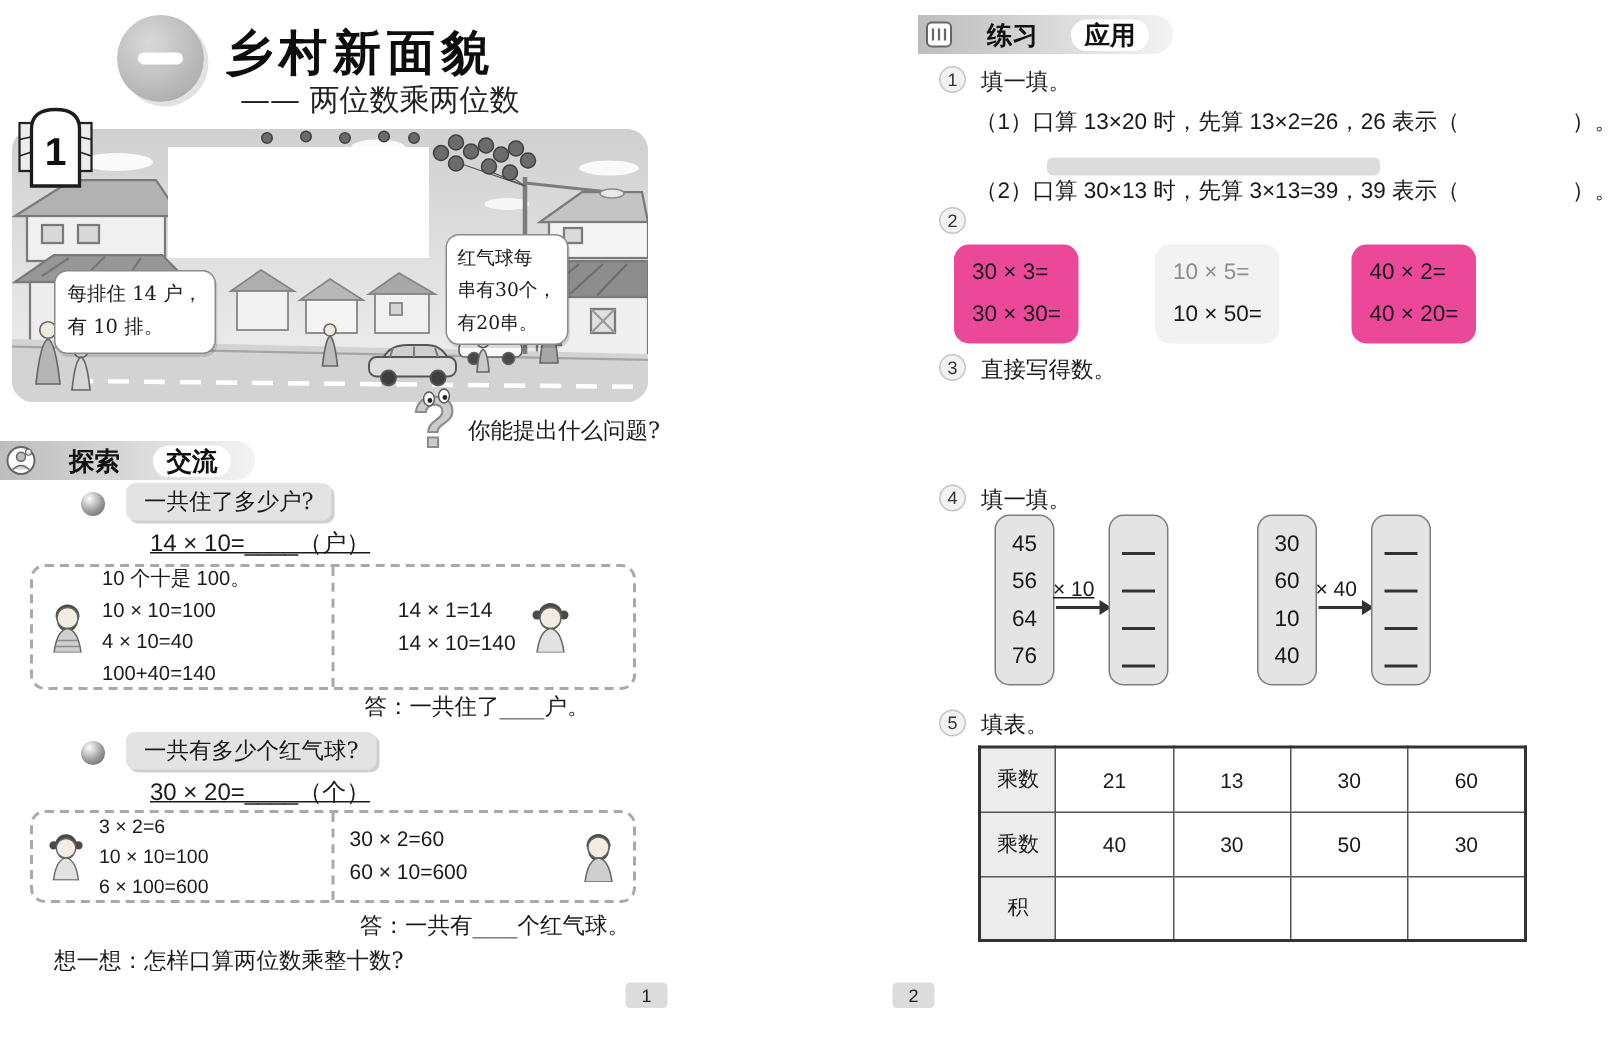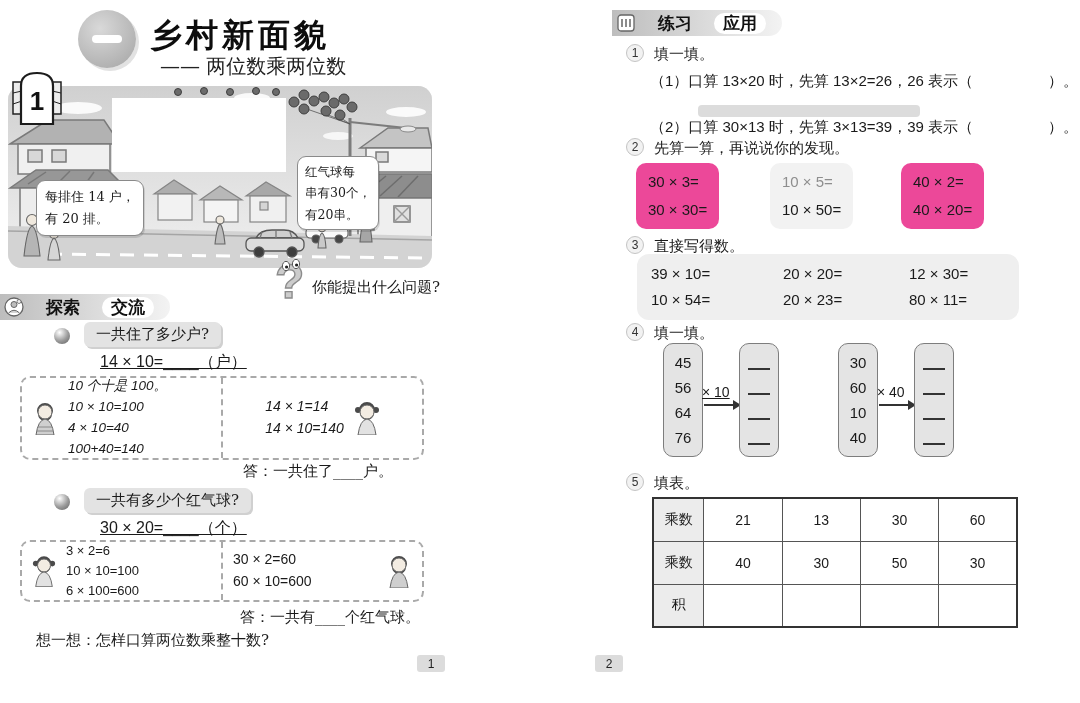--- a/index.html
+++ b/index.html
@@ -211,21 +211,21 @@
       <line x1="1" y1="36" x2="10" y2="33" stroke="#222"></line>
     <rect x="40" y="14" width="9" height="32" fill="#ececec" stroke="#222" stroke-width="1.5"></rect>
     <line x1="40" y1="23" x2="49" y2="25" stroke="#222"></line>
       <line x1="40" y1="33" x2="49" y2="36" stroke="#222"></line>
     <path d="M9,56 V18 Q9,5 25,5 Q41,5 41,18 V56 Z" fill="#ffffff" stroke="#1c1c1c" stroke-width="2.2"></path>
     <text x="25" y="42" text-anchor="middle" font-size="26" font-weight="bold" fill="#111">1</text>
   </svg>
 
   <div class="abs bubble" style="left:36px; top:180px;">
     <div>每排住 14 户，</div>
-    <div>有 20 排。</div>
+    <div>有 10 排。</div>
   </div>
   <div class="abs bubble" style="left:297px; top:156px; font-size:12.5px; padding:4px 7px;">
     <div>红气球每</div>
     <div>串有30个，</div>
     <div>有20串。</div>
   </div>
 
   <svg class="abs" style="left:272px; top:256px;" width="38" height="54" viewBox="0 0 38 54">
     <text x="3" y="42" font-size="48" font-weight="bold" fill="#cccccc" stroke="#8c8c8c" stroke-width="1.4">?</text>
     <ellipse cx="14" cy="10" rx="3.6" ry="4.6" fill="#ffffff" stroke="#555" stroke-width="1"></ellipse>
@@ -243,21 +243,21 @@
       <circle cx="15" cy="4.5" r="2" fill="#eee" stroke="#666" stroke-width="0.8"></circle>
     </svg>
     <span class="sh-word1">探索</span>
     <span class="sh-word2">交流</span>
   </div>
 
   <div class="abs ball" style="left:54px; top:328px;"></div>
   <div class="abs prompt-pill" style="left:84px; top:322px;">一共住了多少户?</div>
   <div class="abs equation" style="left:100px; top:352px;">14 × 10=____（户）</div>
 
-  <div class="abs method-box" style="left:20px; top:376px; width:404px; height:84px;font-style:italic;">
+  <div class="abs method-box" style="left:20px; top:376px; width:404px; height:84px;">
     <div class="method-cell">
       <svg width="26" height="34" viewBox="0 0 26 34">
         <path d="M5,10 a8,8 0 0 1 16,0 l-1,3 a7,7 0 0 1 -14,0 Z" fill="#4a4a4a"></path>
         <circle cx="13" cy="11" r="7" fill="#f3ece2" stroke="#666" stroke-width="1"></circle>
         <path d="M4,34 Q6,19 13,18 Q20,19 22,34 Z" fill="#cfcfcf" stroke="#666" stroke-width="1"></path>
         <line x1="6" y1="26" x2="20" y2="26" stroke="#8a8a8a"></line>
         <line x1="5" y1="30" x2="21" y2="30" stroke="#8a8a8a"></line>
       </svg>
       <div class="m-lines">
         <div>10 个十是 100。</div>
@@ -329,44 +329,35 @@
     <span class="sh-word2">应用</span>
   </div>
 
   <div class="abs ex-badge" style="left:626px; top:44px;">1</div>
   <div class="abs ex-title" style="left:654px; top:45px;">填一填。</div>
   <div class="abs ex-item" style="left:650px; top:72px;">（1）口算 13×20 时，先算 13×2=26，26 表示（　　　　　）。</div>
   <div class="abs smudge" style="left:698px; top:105px; width:222px; height:12px;"></div>
   <div class="abs ex-item" style="left:650px; top:99px;">（2）口算 30×13 时，先算 3×13=39，39 表示（　　　　　）。</div>
 
   <div class="abs ex-badge" style="left:626px; top:138px;">2</div>
-  <div class="abs ex-title" style="left:654px; top:139px;">先算一算，再说说你的发现。</div>
   <div class="abs calc-box" style="left:636px; top:163px;">
     <div>30 × 3=</div>
     <div>30 × 30=</div>
   </div>
   <div class="abs calc-box" style="left:770px; top:163px; background:#f2f2f2;">
     <div style="color:#8e8e8e;">10 × 5=</div>
     <div>10 × 50=</div>
   </div>
   <div class="abs calc-box" style="left:901px; top:163px;">
     <div>40 × 2=</div>
     <div>40 × 20=</div>
   </div>
 
   <div class="abs ex-badge" style="left:626px; top:236px;">3</div>
   <div class="abs ex-title" style="left:654px; top:237px;">直接写得数。</div>
-  <div class="abs big-calc-box" style="left:637px; top:254px; width:382px;">
-    <div>39 × 10=</div>
-    <div>20 × 20=</div>
-    <div>12 × 30=</div>
-    <div>10 × 54=</div>
-    <div>20 × 23=</div>
-    <div>80 × 11=</div>
-  </div>
 
   <div class="abs ex-badge" style="left:626px; top:323px;">4</div>
   <div class="abs ex-title" style="left:654px; top:324px;">填一填。</div>
 
   <div class="abs flow-box" style="left:663px; top:343px; height:114px;">
     <span>45</span>
     <span>56</span>
     <span>64</span>
     <span>76</span>
   </div>

